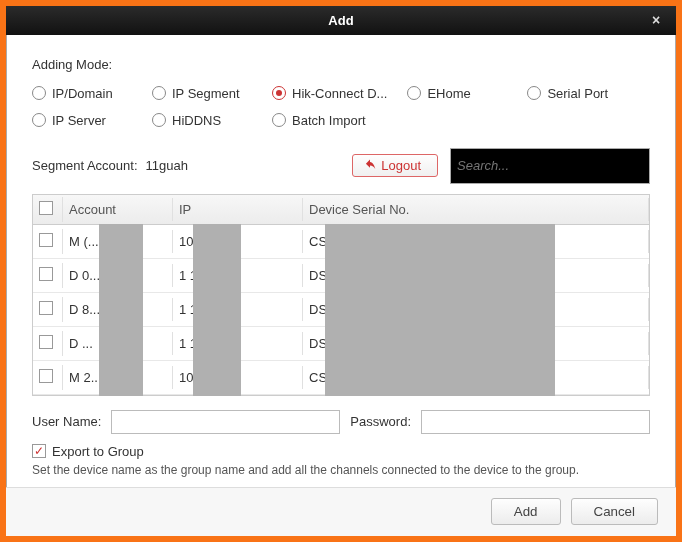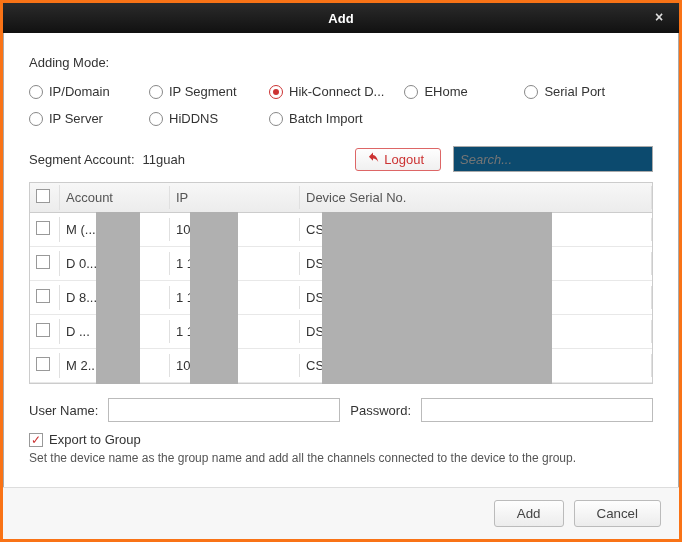--- a/index.html
+++ b/index.html
@@ -6,21 +6,21 @@
   html, body {
     margin: 0; padding: 0;
     width: 682px; height: 542px;
     font-family: Arial, sans-serif;
     font-size: 13px;
     background: #fff;
     color: #333;
   }
   .window {
     width: 682px; height: 542px;
-    border: 3px solid #f97316;
+    border: 6px solid #f97316;
     background: #fff;
     display: flex; flex-direction: column;
     box-shadow: 0 0 0 1px #aaa inset;
   }
   .titlebar {
     height: 30px;
     background: linear-gradient(#2b2b2b, #111);
     color: #fff;
     display: flex; align-items: center;
     padding: 0 10px;
@@ -73,23 +73,23 @@
     background: linear-gradient(#fefefe, #f0f0f0);
     padding: 3px 16px 3px 10px;
     border-radius: 3px;
     color: #c33;
     cursor: pointer;
     display: inline-flex; align-items: center; gap: 4px;
     margin-right: 12px;
   }
   .logout-btn svg { width: 14px; height: 14px; }
   .search-box {
-    width: 200px; height: 26px;
+    width: 200px; height: 36px;
     border: 1px solid #aaa;
-    background: #0c4a6e;
+    background: #000000;
     padding: 2px 6px;
     font-size: 13px;
     font-style: italic;
     color: #999;
   }
   .table {
     border: 1px solid #ccc;
     margin-top: 4px;
     flex: 0 0 auto;
   }

